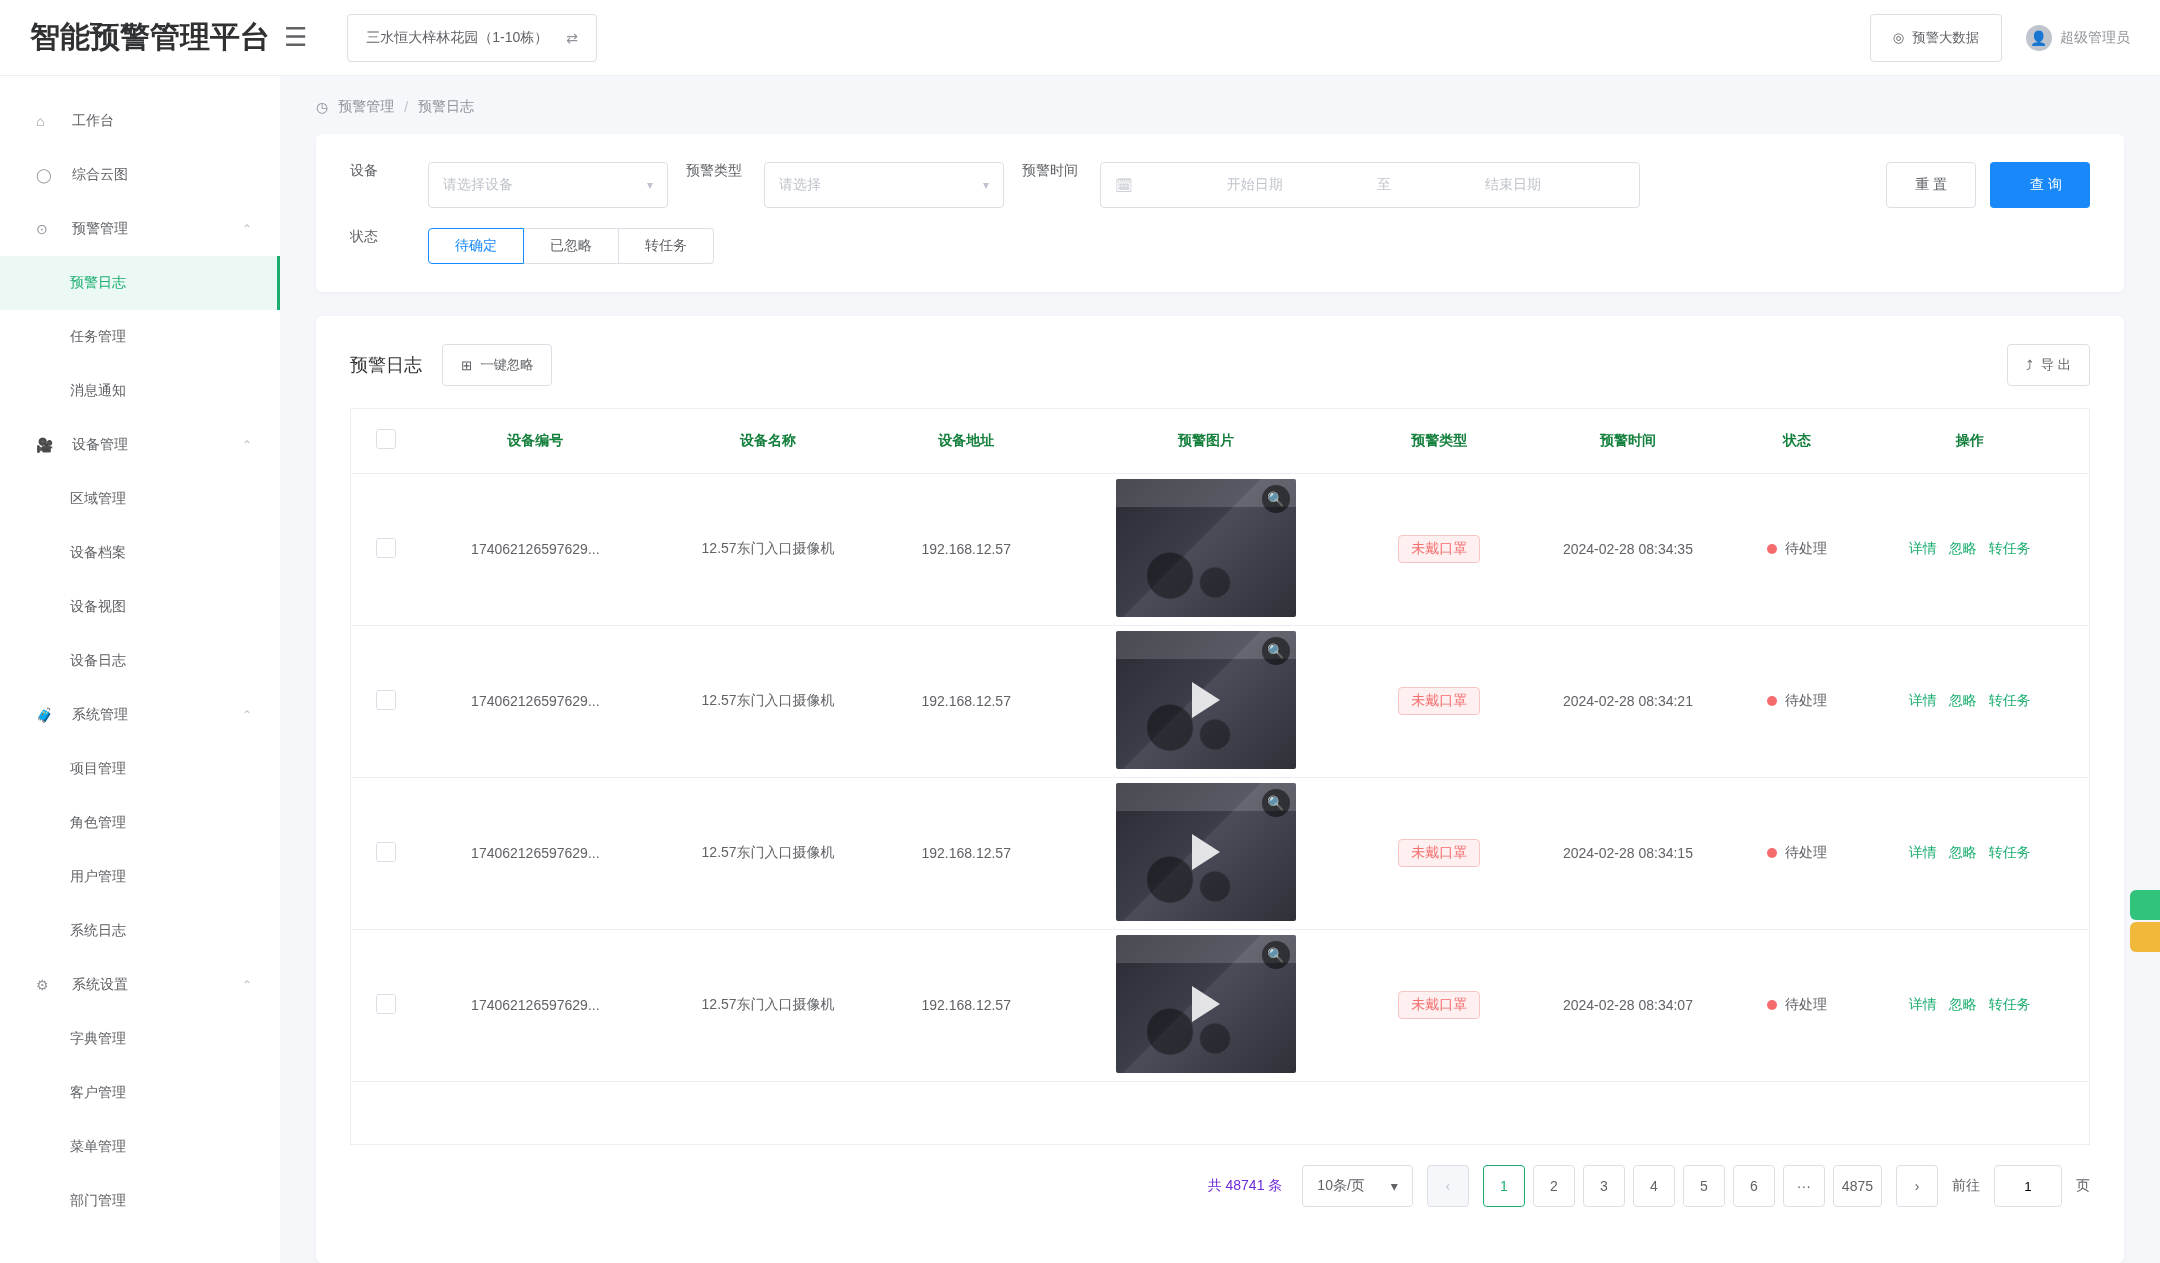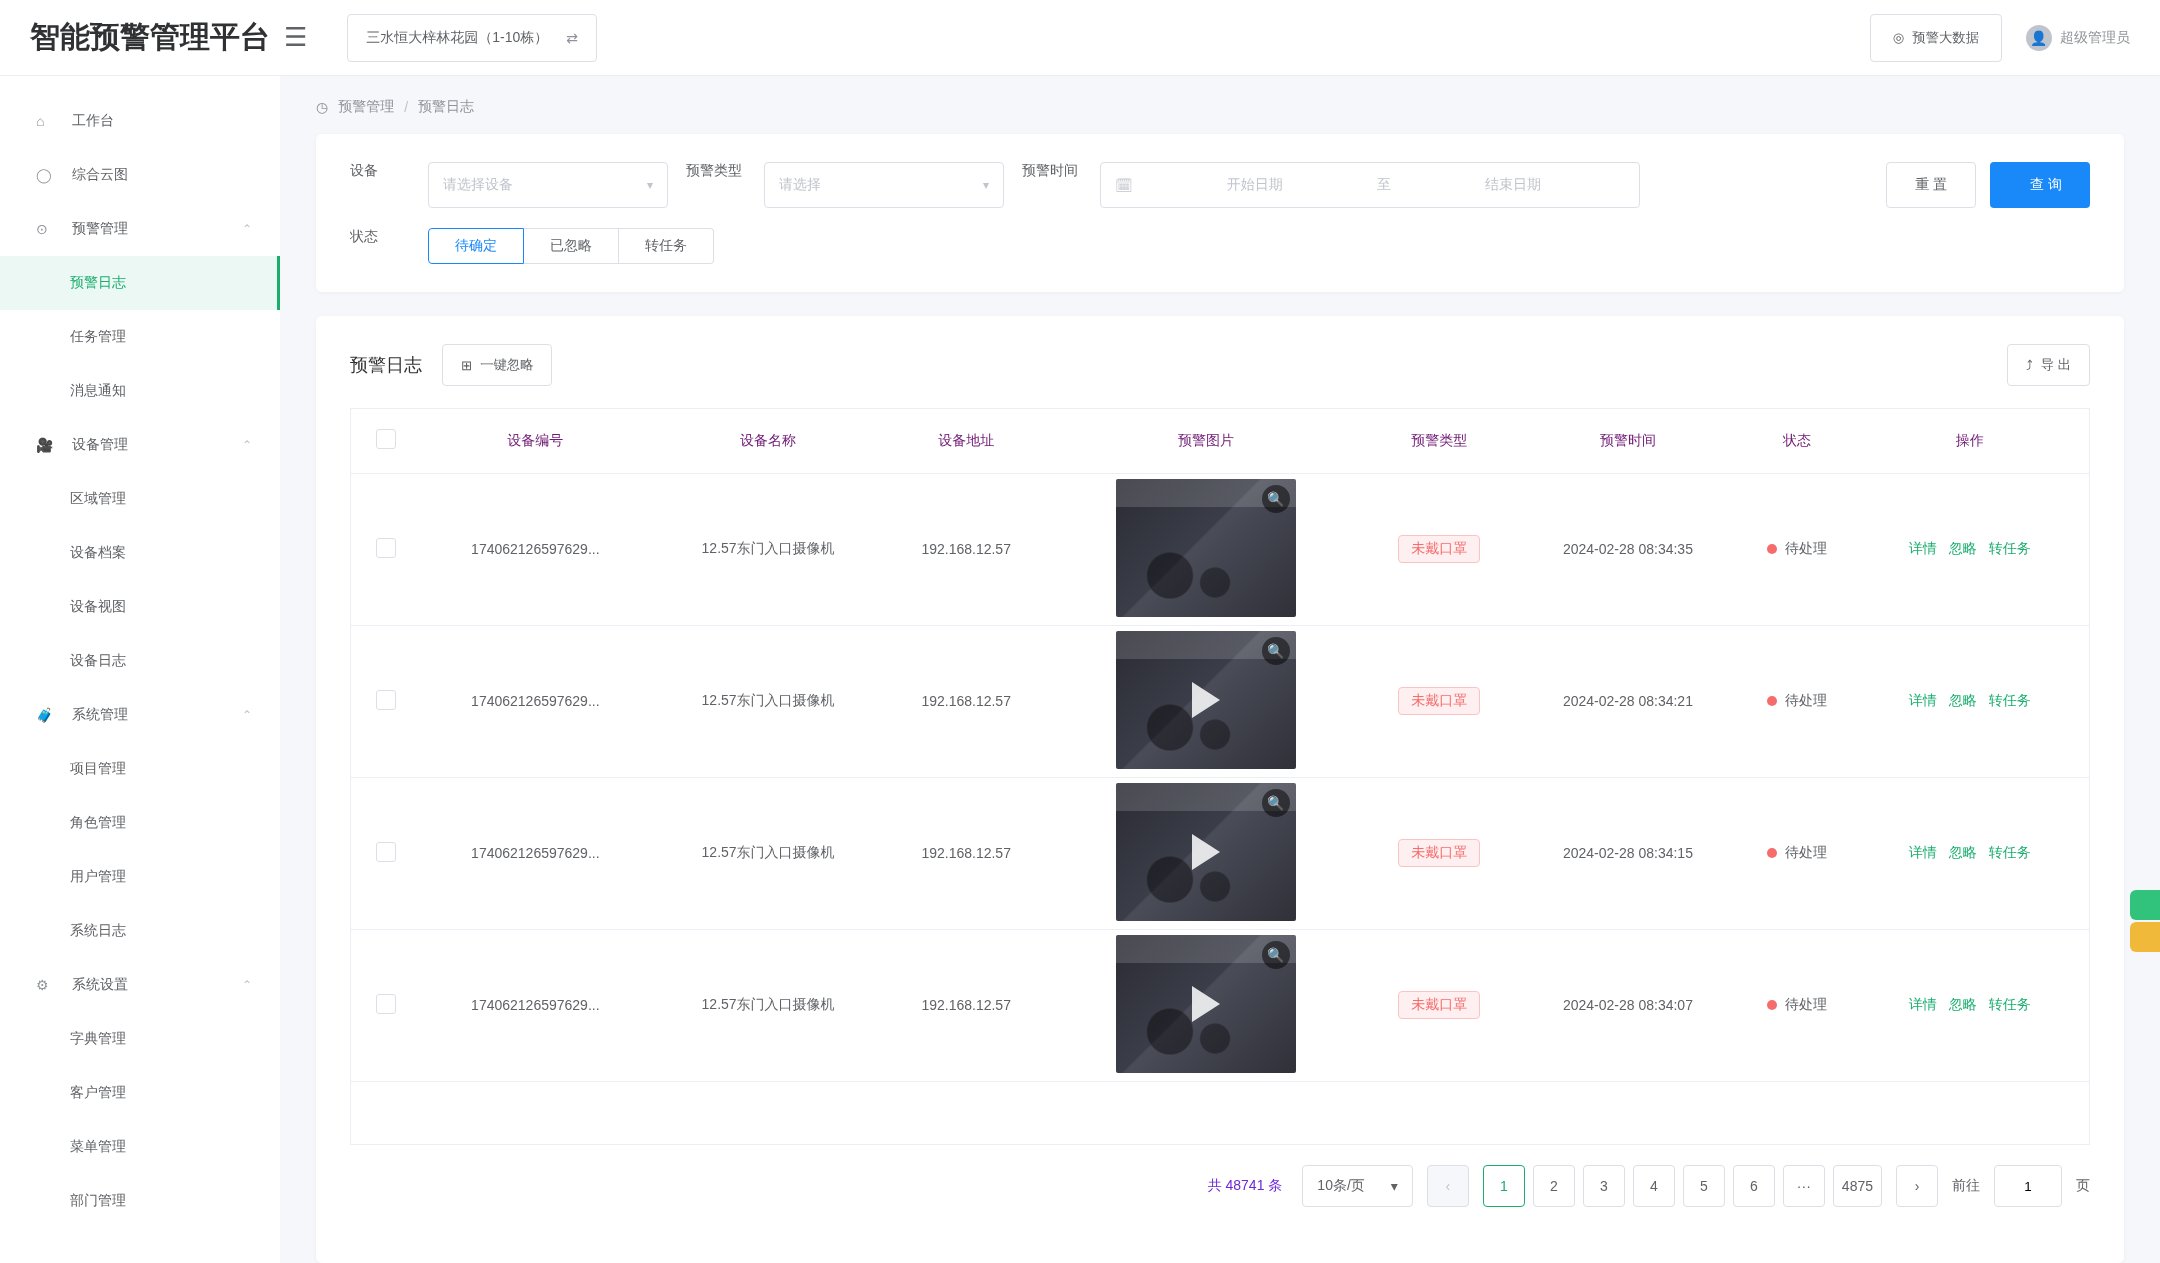--- a/index.html
+++ b/index.html
@@ -42,21 +42,21 @@
 .radio-btn:not(:first-child){ border-left:0; }
 .radio-btn.active { border-color:#1989fa; color:#1989fa; }
 
 .card2 { margin-top:24px; flex:1; display:flex; flex-direction:column; min-height:0; }
 .card2-head { display:flex; align-items:center; gap:20px; margin-bottom:22px; }
 .card2-title { font-size:18px; color:#303133; font-weight:500; }
 .btn-sm { height:42px; border:1px solid #dcdfe6; border-radius:4px; padding:0 18px; display:inline-flex; align-items:center; gap:8px; background:#fff; cursor:pointer; color:#606266; }
 .table-wrap { flex:1; overflow:auto; border:1px solid #ebeef5; }
 table { width:100%; border-collapse:collapse; }
 th,td { border-bottom:1px solid #ebeef5; text-align:center; color:#606266; }
-th { height:64px; background:#fff; font-weight:400; color:#701a75; }
+th { height:64px; background:#fff; font-weight:700; color:#15803d; }
 td { height:152px; }
 .chk { width:20px; height:20px; border:1px solid #dcdfe6; border-radius:3px; display:inline-block; }
 .thumb { width:180px; height:138px; position:relative; display:inline-block; background:linear-gradient(135deg,#2a2b34 0%,#3b3d48 45%,#4a4c58 46%,#2f3038 100%); border-radius:2px; overflow:hidden; }
 .thumb::before { content:""; position:absolute; inset:0; background:
   radial-gradient(circle at 30% 70%, rgba(0,0,0,0.4) 0 14%, transparent 15%),
   radial-gradient(circle at 55% 75%, rgba(0,0,0,0.35) 0 10%, transparent 11%),
   linear-gradient(180deg, rgba(255,255,255,0.15) 0 20%, transparent 20%); }
 .thumb .mag { position:absolute; top:6px; right:6px; width:28px; height:28px; border-radius:50%; background:rgba(0,0,0,0.5); color:#fff; display:flex; align-items:center; justify-content:center; font-size:14px; }
 .thumb .play { position:absolute; top:50%; left:50%; transform:translate(-50%,-50%); width:0; height:0; border-left:28px solid rgba(255,255,255,0.85); border-top:18px solid transparent; border-bottom:18px solid transparent; }
 .tag-danger { display:inline-block; border:1px solid #fbc4c4; background:#fef0f0; color:#f56c6c; border-radius:4px; padding:4px 12px; }

